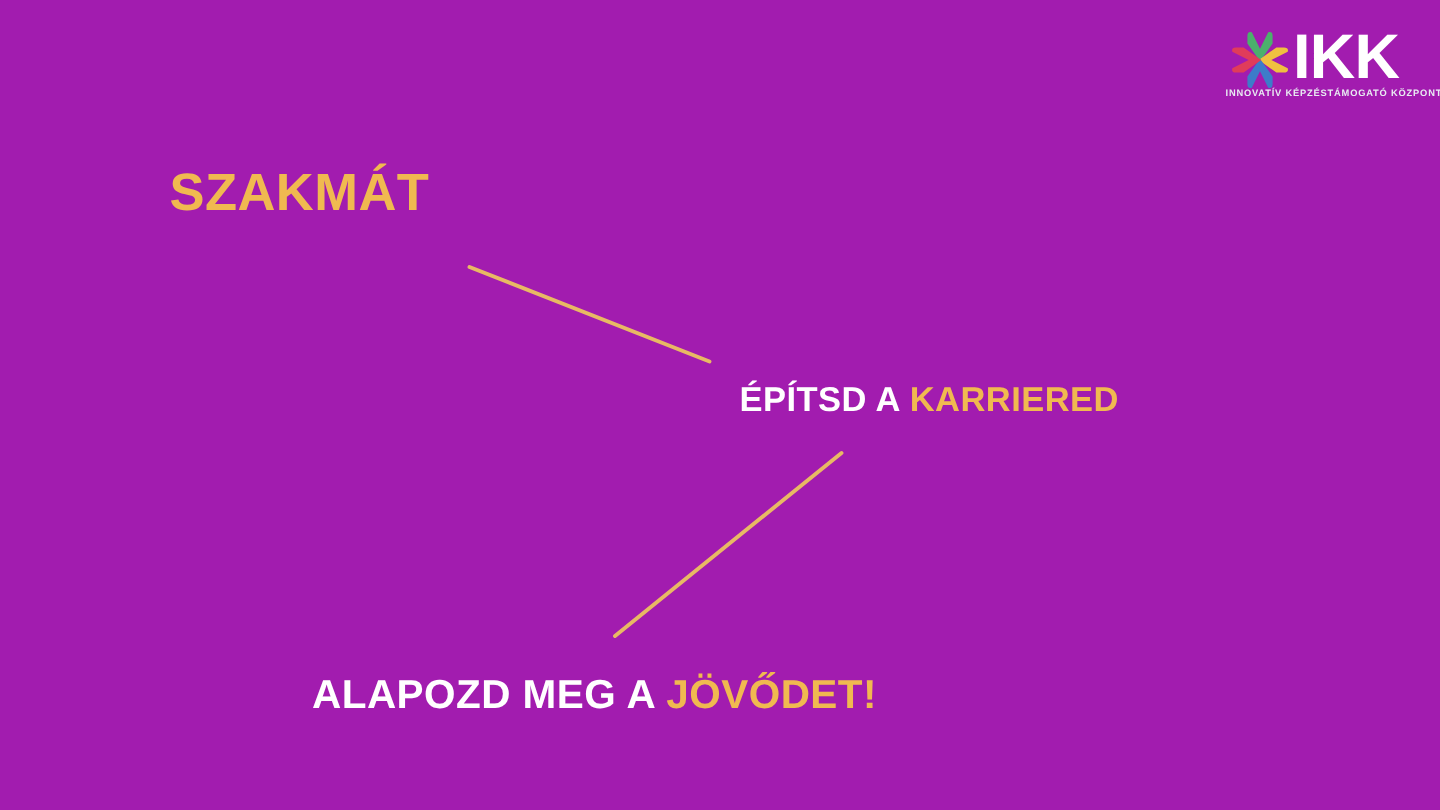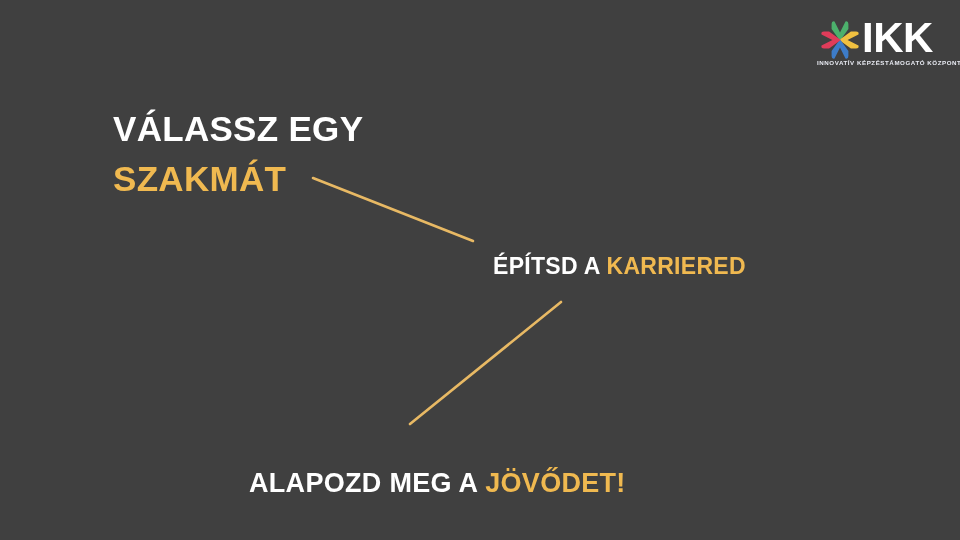--- a/index.html
+++ b/index.html
@@ -8,21 +8,21 @@
     padding: 0;
     background: #0f1628;
   }
   body {
     font-family: "Liberation Sans", sans-serif;
   }
   #slide {
     position: relative;
     width: 960px;
     height: 540px;
-    background: #404040;
+    background: #a21caf;
     overflow: hidden;
   }
 
   
   #logo {
     position: absolute;
     left: 815px;
     top: 15px;
     width: 140px;
     height: 60px;
@@ -79,24 +79,23 @@
     line-height: 50px;
   }
   #line-2 {
     left: 493px;
     top: 248px;
     font-size: 23px;
     line-height: 36px;
   }
   #line-3 {
     left: 208px;
-    top: 466px;
+    top: 446px;
     font-size: 27px;
     line-height: 34px;
-    margin-left: 41px;
   }
 
   
   #connectors {
     position: absolute;
     left: 0;
     top: 0;
     width: 960px;
     height: 540px;
     pointer-events: none;
@@ -126,21 +125,20 @@
 
     <div id="logo-tagline">INNOVATÍV KÉPZÉSTÁMOGATÓ KÖZPONT</div>
   </div>
 
   <svg id="connectors" aria-hidden="true">
     <line x1="313" y1="178" x2="473" y2="241" stroke="#e8b964" stroke-width="2.6" stroke-linecap="round"></line>
     <line x1="410" y1="424" x2="561" y2="302" stroke="#e8b964" stroke-width="2.6" stroke-linecap="round"></line>
   </svg>
 
   <div class="headline" id="line-1">
-    <div>VÁLASSZ EGY</div>
     <div class="accent">SZAKMÁT</div>
   </div>
 
   <div class="headline" id="line-2">
     <span>ÉPÍTSD A </span><span class="accent">KARRIERED</span>
   </div>
 
   <div class="headline" id="line-3">
     <span>ALAPOZD MEG A </span><span class="accent">JÖVŐDET!</span>
   </div>

